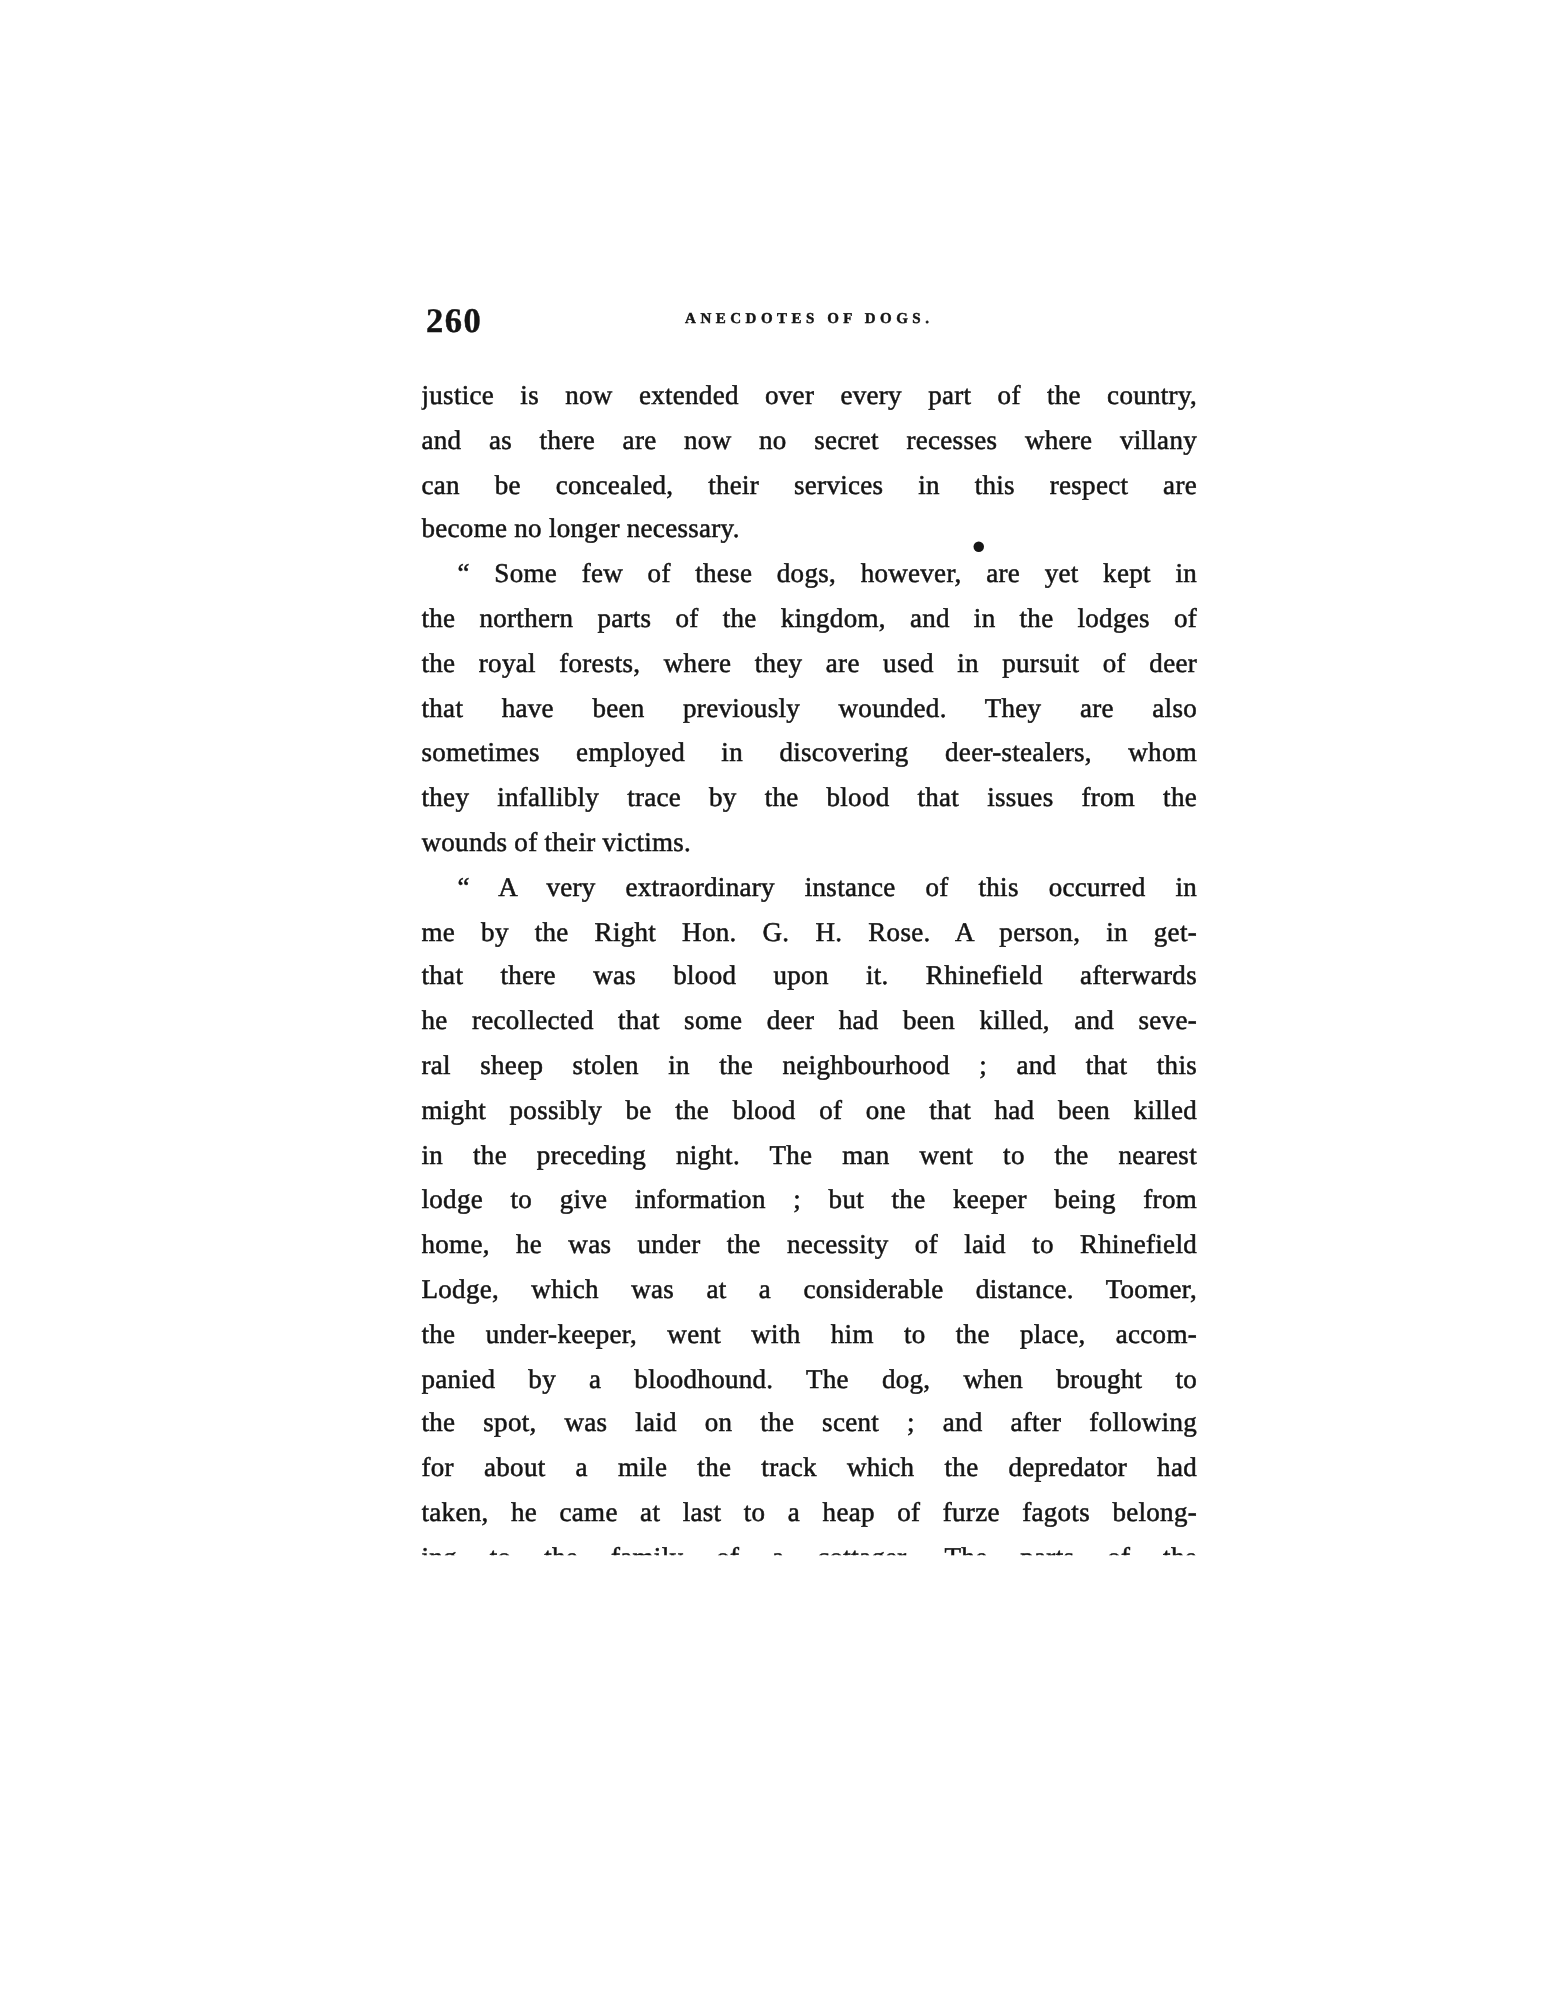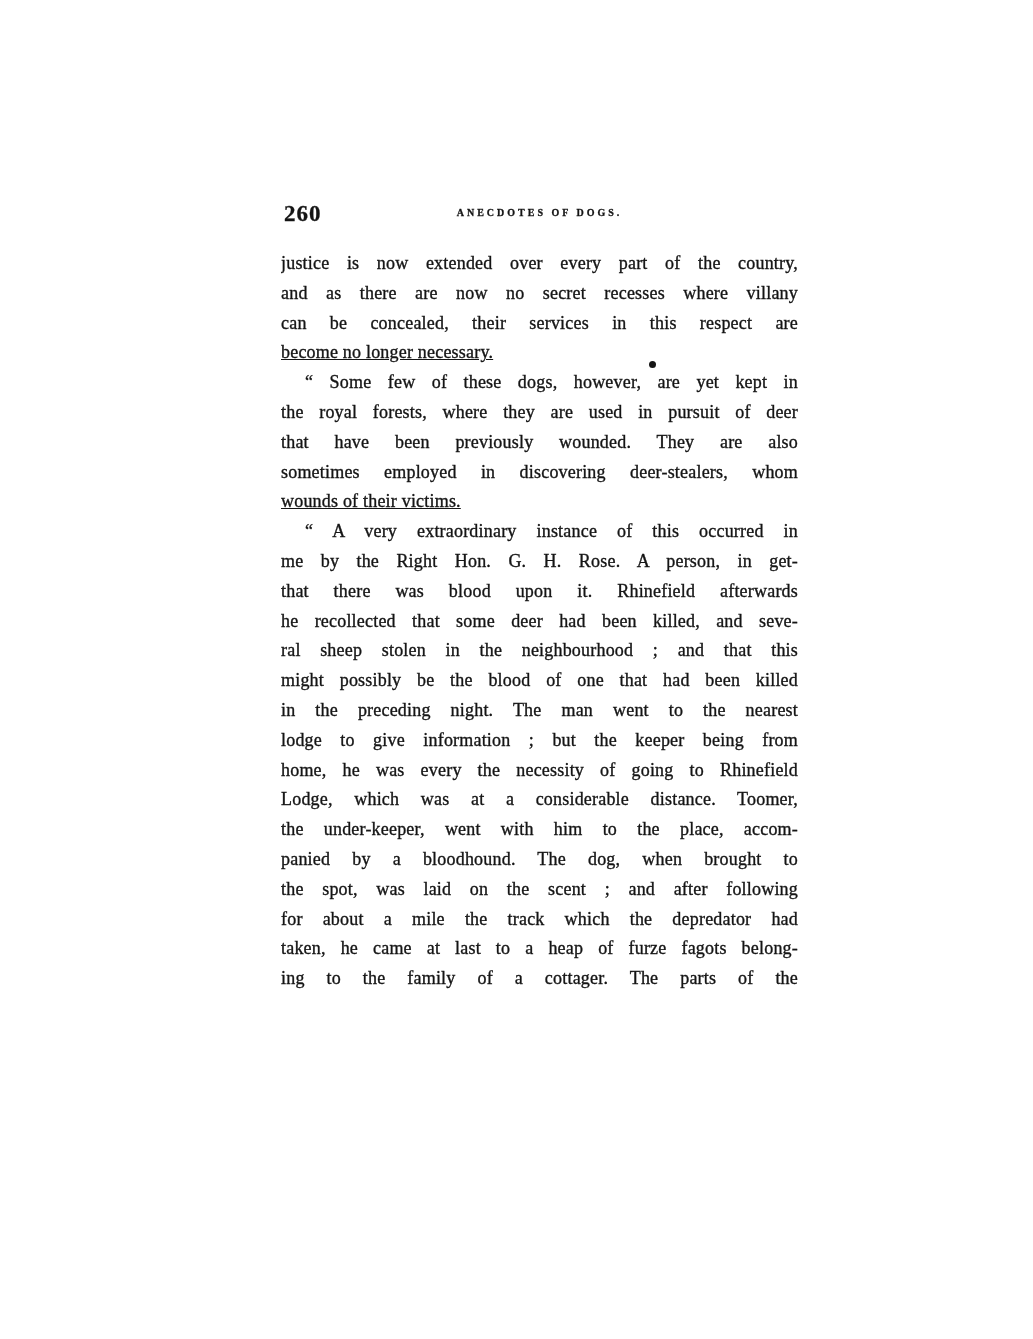--- a/index.html
+++ b/index.html
@@ -53,21 +53,20 @@
     overflow: hidden;
     white-space: nowrap;
   }
   .tline.indent {
     text-indent: 24px;
     font-family: Liberation Serif, serif;
   }
   .tline.para-end {
     text-align: left;
     text-align-last: left;
-    text-decoration: underline;
   }
   .ink-dot {
     position: absolute;
     left: 649px;
     top: 361px;
     width: 7px;
     height: 7px;
     border-radius: 50%;
     background: #161616;
   }
@@ -82,34 +81,36 @@
   <div class="running-head">ANECDOTES OF DOGS.</div>
 
   <div class="textblock">
 
     <div class="tline">justice is now extended over every part of the country,</div>
     <div class="tline">and as there are now no secret recesses where villany</div>
     <div class="tline">can be concealed, their services in this respect are</div>
     <div class="tline para-end">become no longer necessary.</div>
 
     <div class="tline indent">“ Some few of these dogs, however, are yet kept in</div>
+    <div class="tline">the northern parts of the kingdom, and in the lodges of</div>
     <div class="tline">the royal forests, where they are used in pursuit of deer</div>
     <div class="tline">that have been previously wounded. They are also</div>
     <div class="tline">sometimes employed in discovering deer-stealers, whom</div>
+    <div class="tline">they infallibly trace by the blood that issues from the</div>
     <div class="tline para-end">wounds of their victims.</div>
 
     <div class="tline indent">“ A very extraordinary instance of this occurred in</div>
     <div class="tline">me by the Right Hon. G. H. Rose. A person, in get-</div>
     <div class="tline">that there was blood upon it. Rhinefield afterwards</div>
     <div class="tline">he recollected that some deer had been killed, and seve-</div>
     <div class="tline">ral sheep stolen in the neighbourhood ; and that this</div>
     <div class="tline">might possibly be the blood of one that had been killed</div>
     <div class="tline">in the preceding night. The man went to the nearest</div>
     <div class="tline">lodge to give information ; but the keeper being from</div>
-    <div class="tline">home, he was every the necessity of going to Rhinefield</div>
+    <div class="tline">home, he was under the necessity of laid to Rhinefield</div>
     <div class="tline">Lodge, which was at a considerable distance. Toomer,</div>
     <div class="tline">the under-keeper, went with him to the place, accom-</div>
     <div class="tline">panied by a bloodhound. The dog, when brought to</div>
     <div class="tline">the spot, was laid on the scent ; and after following</div>
     <div class="tline">for about a mile the track which the depredator had</div>
     <div class="tline">taken, he came at last to a heap of furze fagots belong-</div>
     <div class="tline">ing to the family of a cottager. The parts of the</div>
 
   </div>
 

